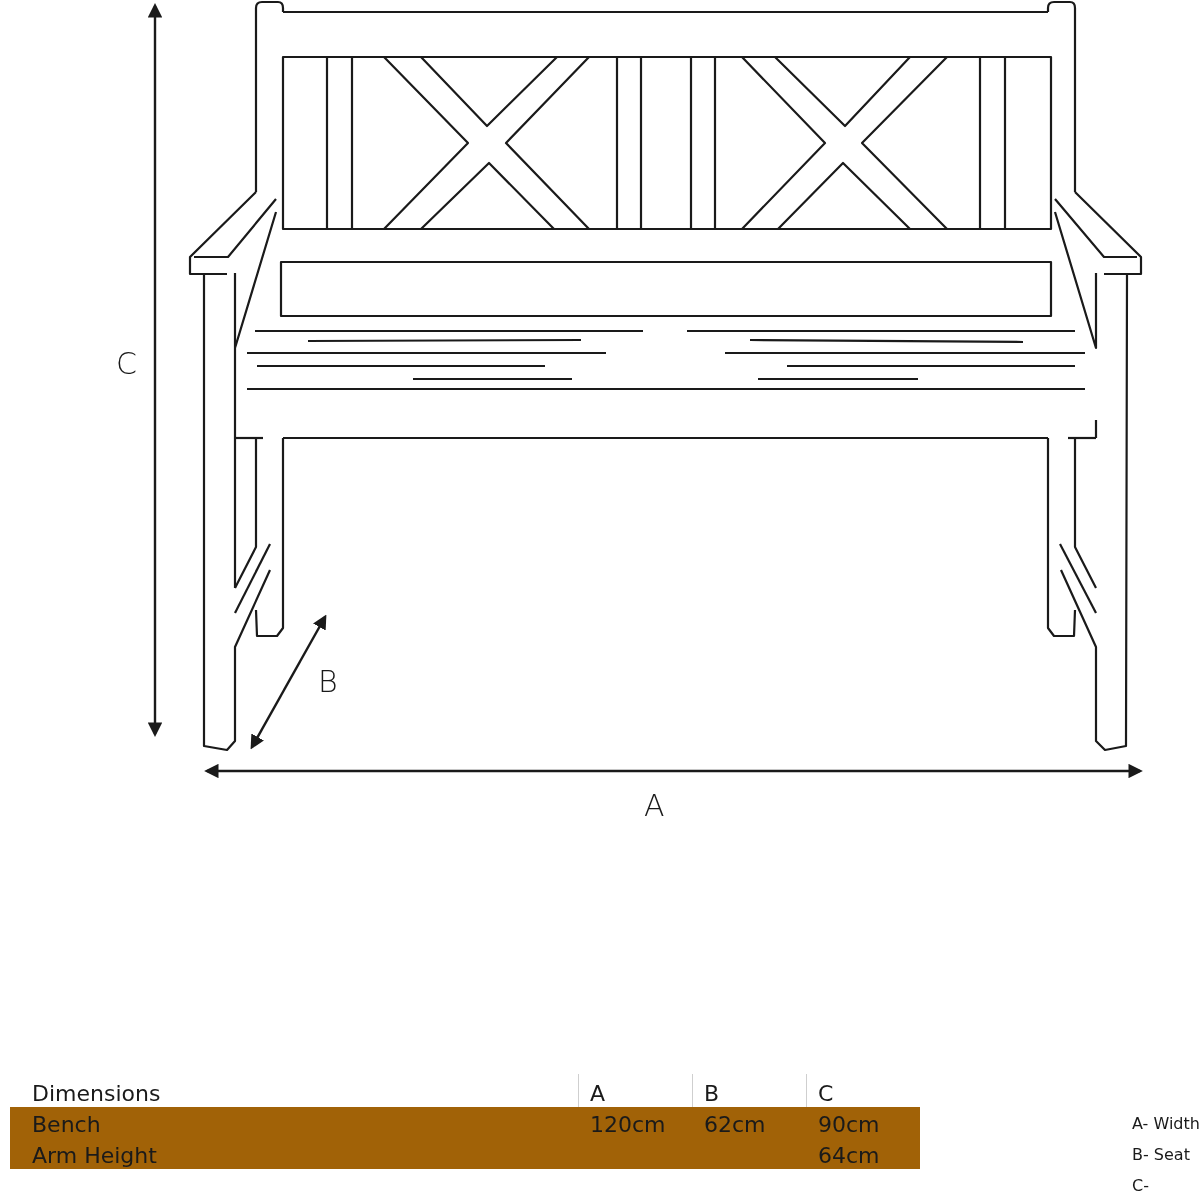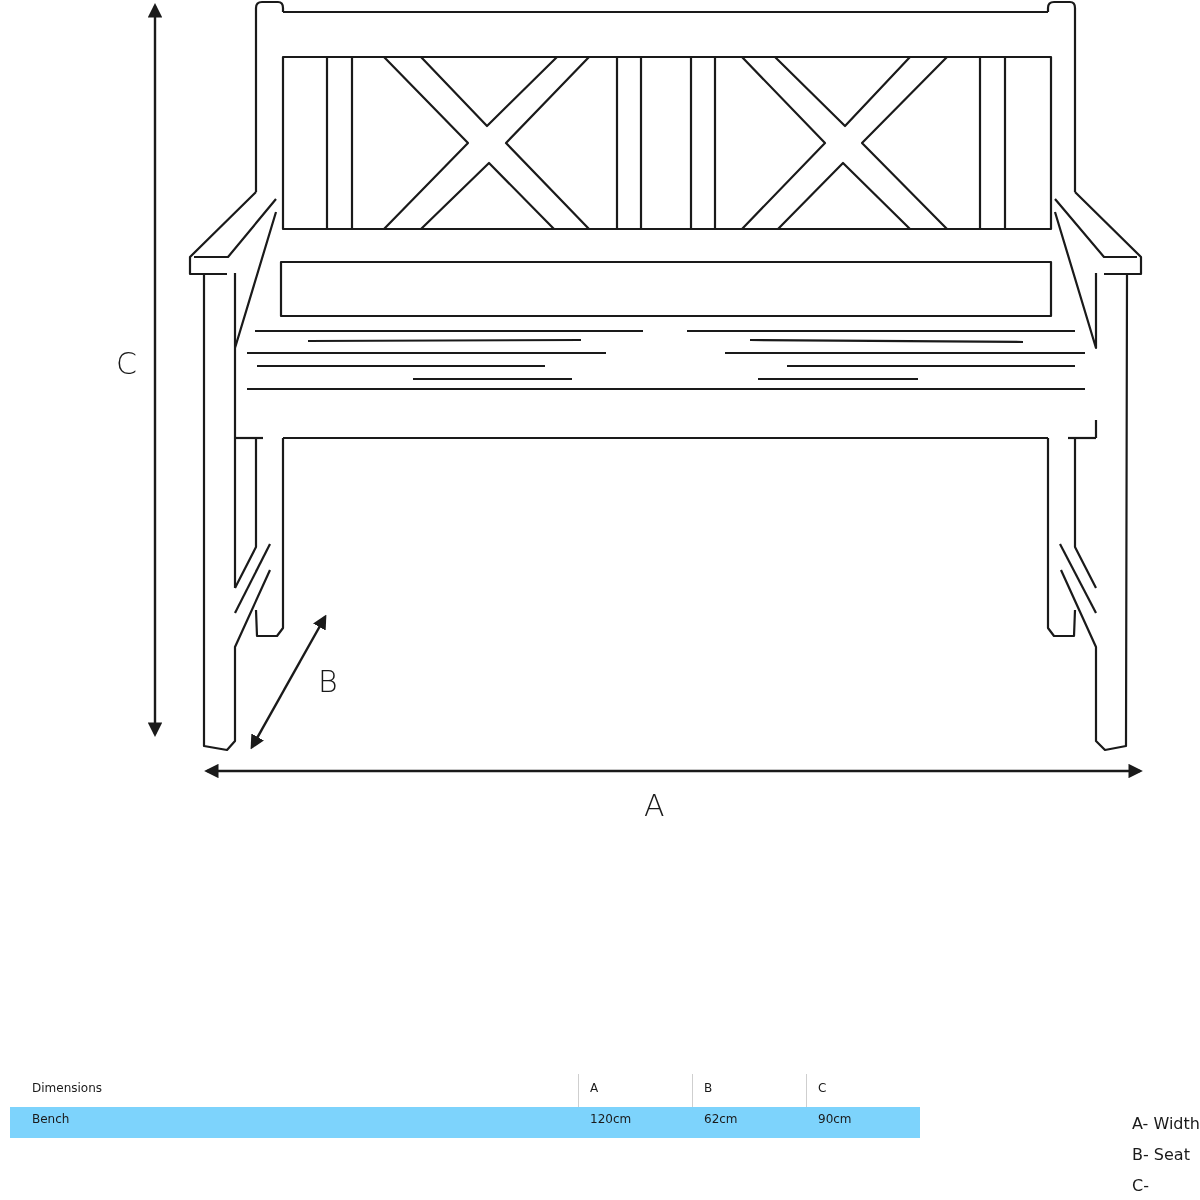--- a/index.html
+++ b/index.html
@@ -1,21 +1,21 @@
 <!DOCTYPE html>
 <html><head>
 <meta charset="utf-8">
 <style>
   html, body { margin:0; padding:0; background:#ffffff; }
   body { width:1200px; height:1200px; position:relative; overflow:hidden; font-family:"DejaVu Sans", sans-serif; color:#1a1a1a; }
   #diagram { position:absolute; left:0; top:0; width:1200px; height:860px; }
   .dim-label { position:absolute; font-size:30px; font-weight:300; color:#1a1a1a; }
-  #table { position:absolute; left:10px; top:1076px; width:910px; font-size:12px; }
+  #table { position:absolute; left:10px; top:1076px; width:910px; font-size:22px; }
   .row { position:relative; height:31px; }
-  .row.shaded { background:#7dd3fc; }
+  .row.shaded { background:#a16207; }
   .cell { position:absolute; top:5px; }
   .c0 { left:22px; }
   .c1 { left:580px; }
   .c2 { left:694px; }
   .c3 { left:808px; }
   .vline { position:absolute; top:-2px; width:1px; background:#cfcfcf; height:62px; }
   #legend { position:absolute; left:1096px; top:1108px; font-size:16px; line-height:31px;margin-left:36px; }
 </style>
 </head>
 <body>
@@ -113,19 +113,25 @@
     <span class="cell c1">A</span>
     <span class="cell c2">B</span>
     <span class="cell c3">C</span>
   </div>
   <div class="row shaded">
     <span class="cell c0">Bench</span>
     <span class="cell c1">120cm</span>
     <span class="cell c2">62cm</span>
     <span class="cell c3">90cm</span>
   </div>
+  <div class="row shaded">
+    <span class="cell c0">Arm Height</span>
+    <span class="cell c1"></span>
+    <span class="cell c2"></span>
+    <span class="cell c3">64cm</span>
+  </div>
 </div>
 
 <div id="legend">
   <div>A- Width</div>
   <div>B- Seat</div>
   <div>C- Depth</div>
 </div>
 
 </body></html>

